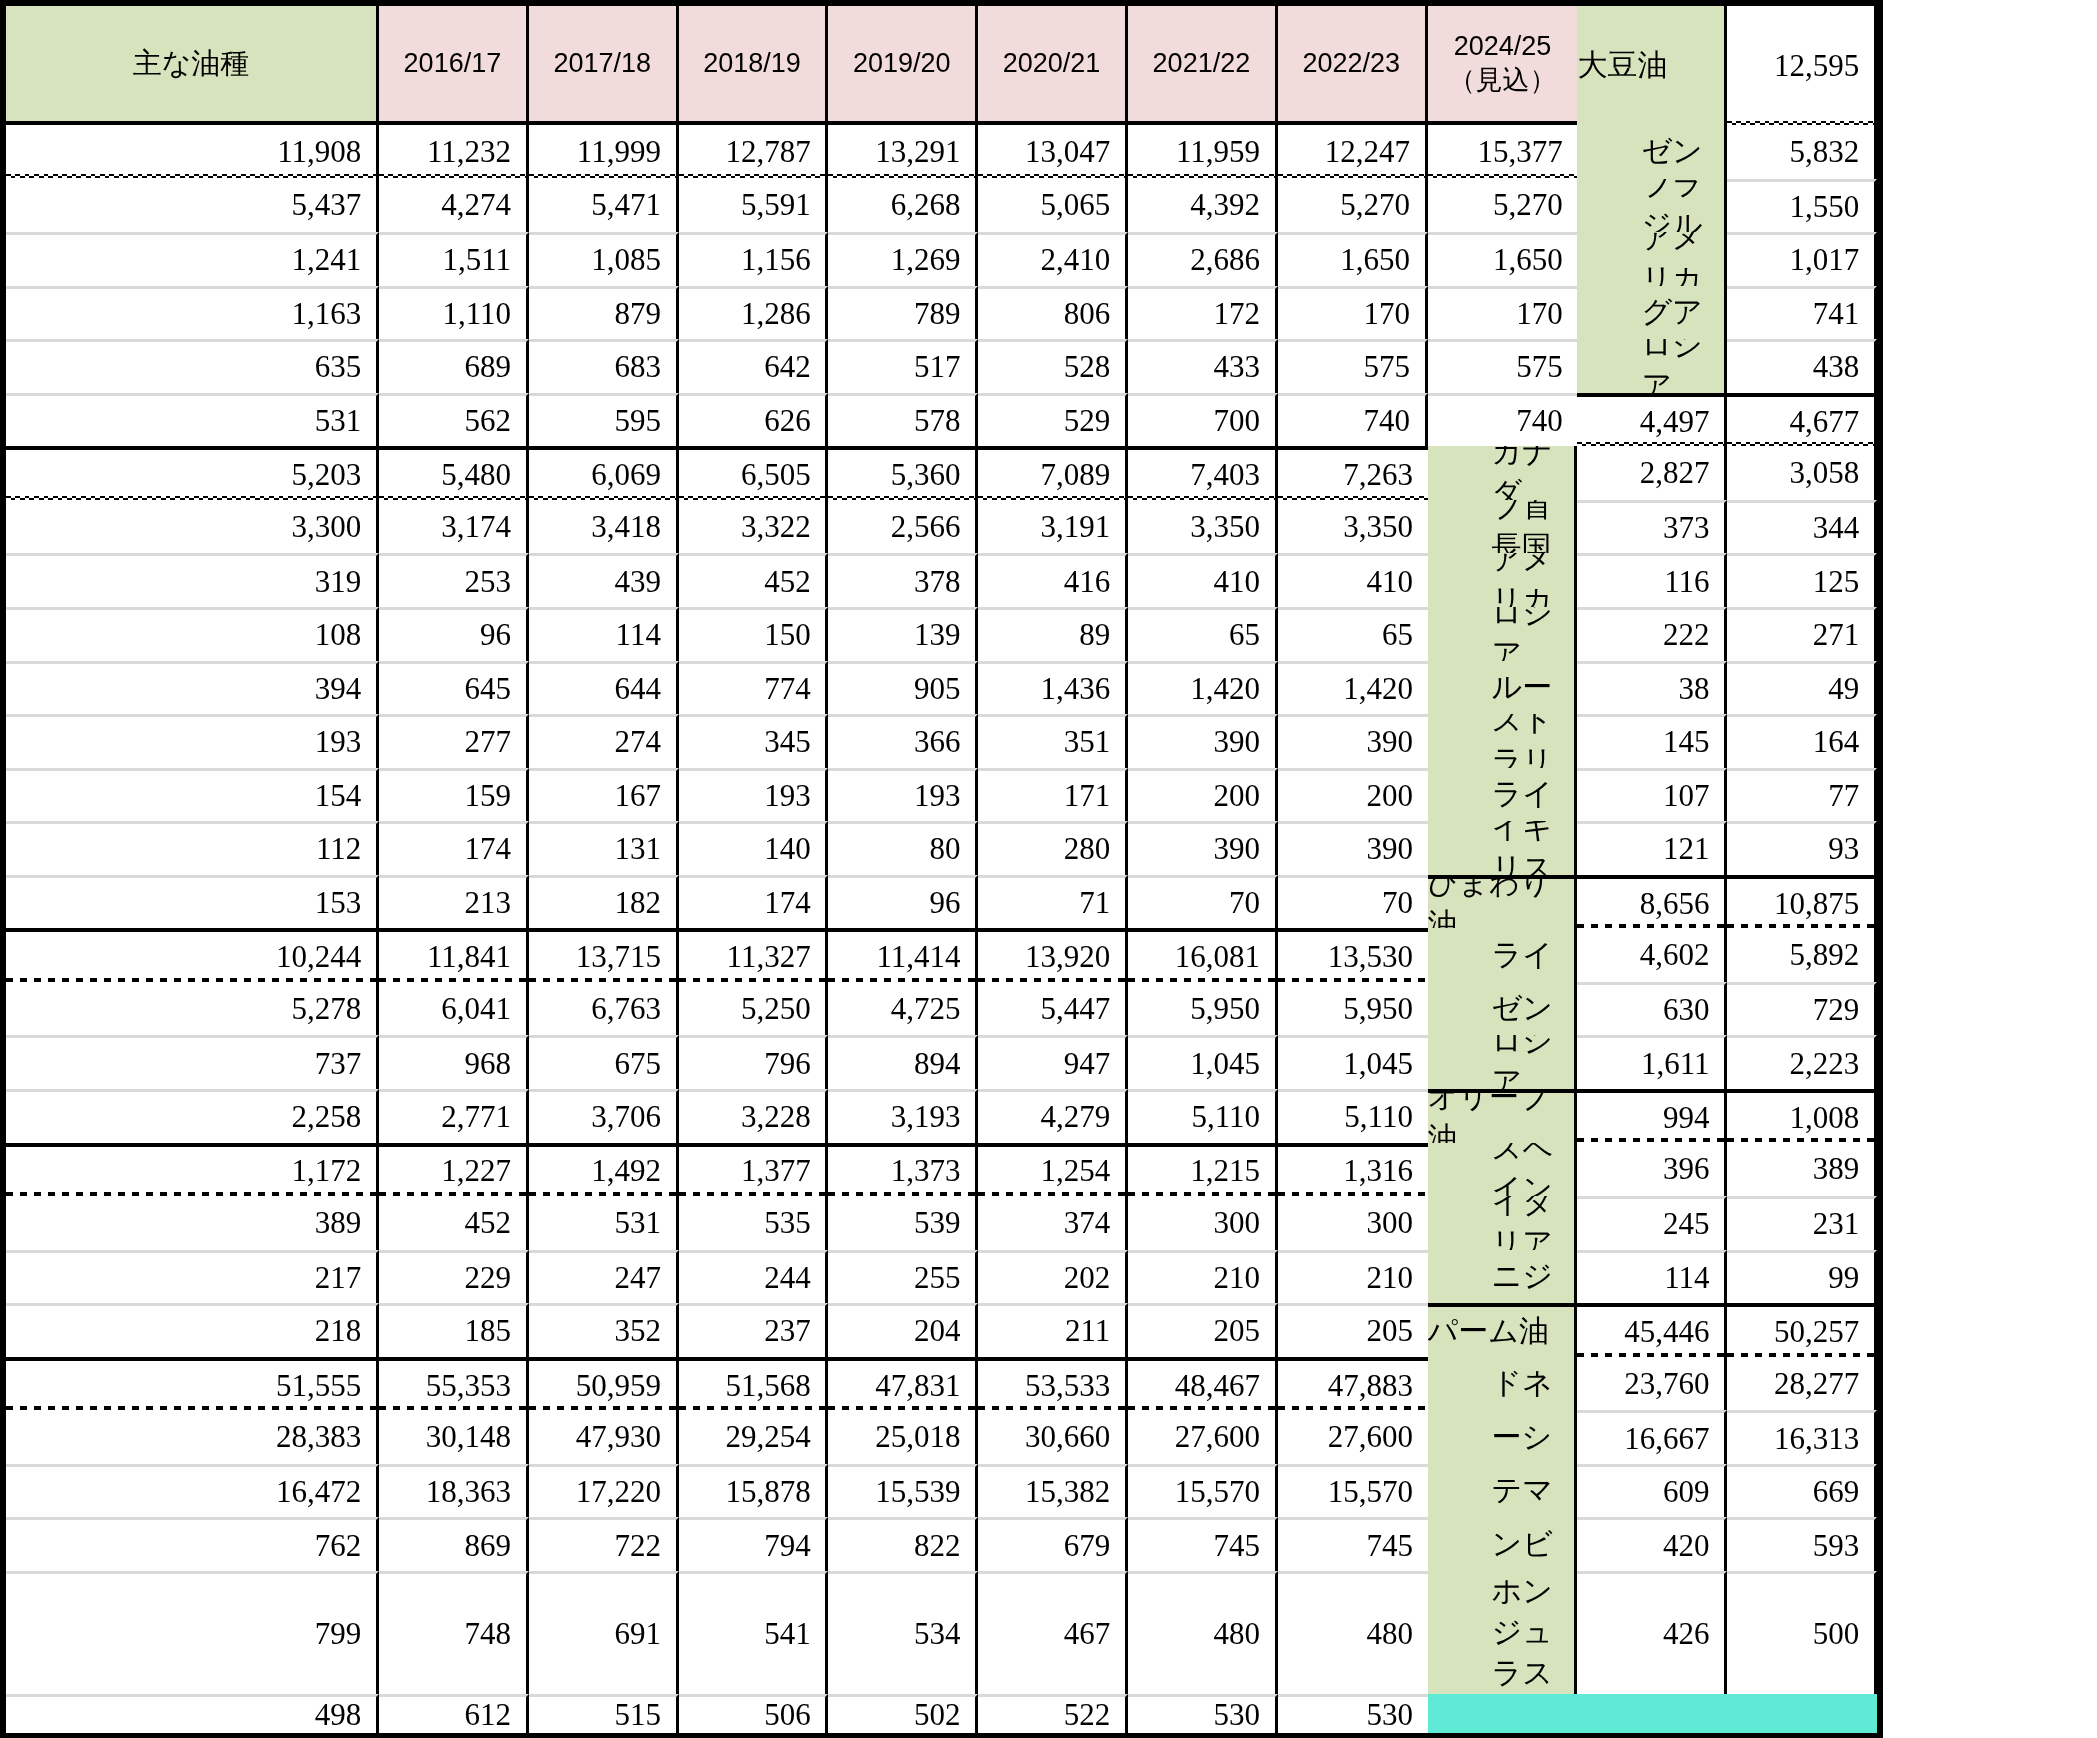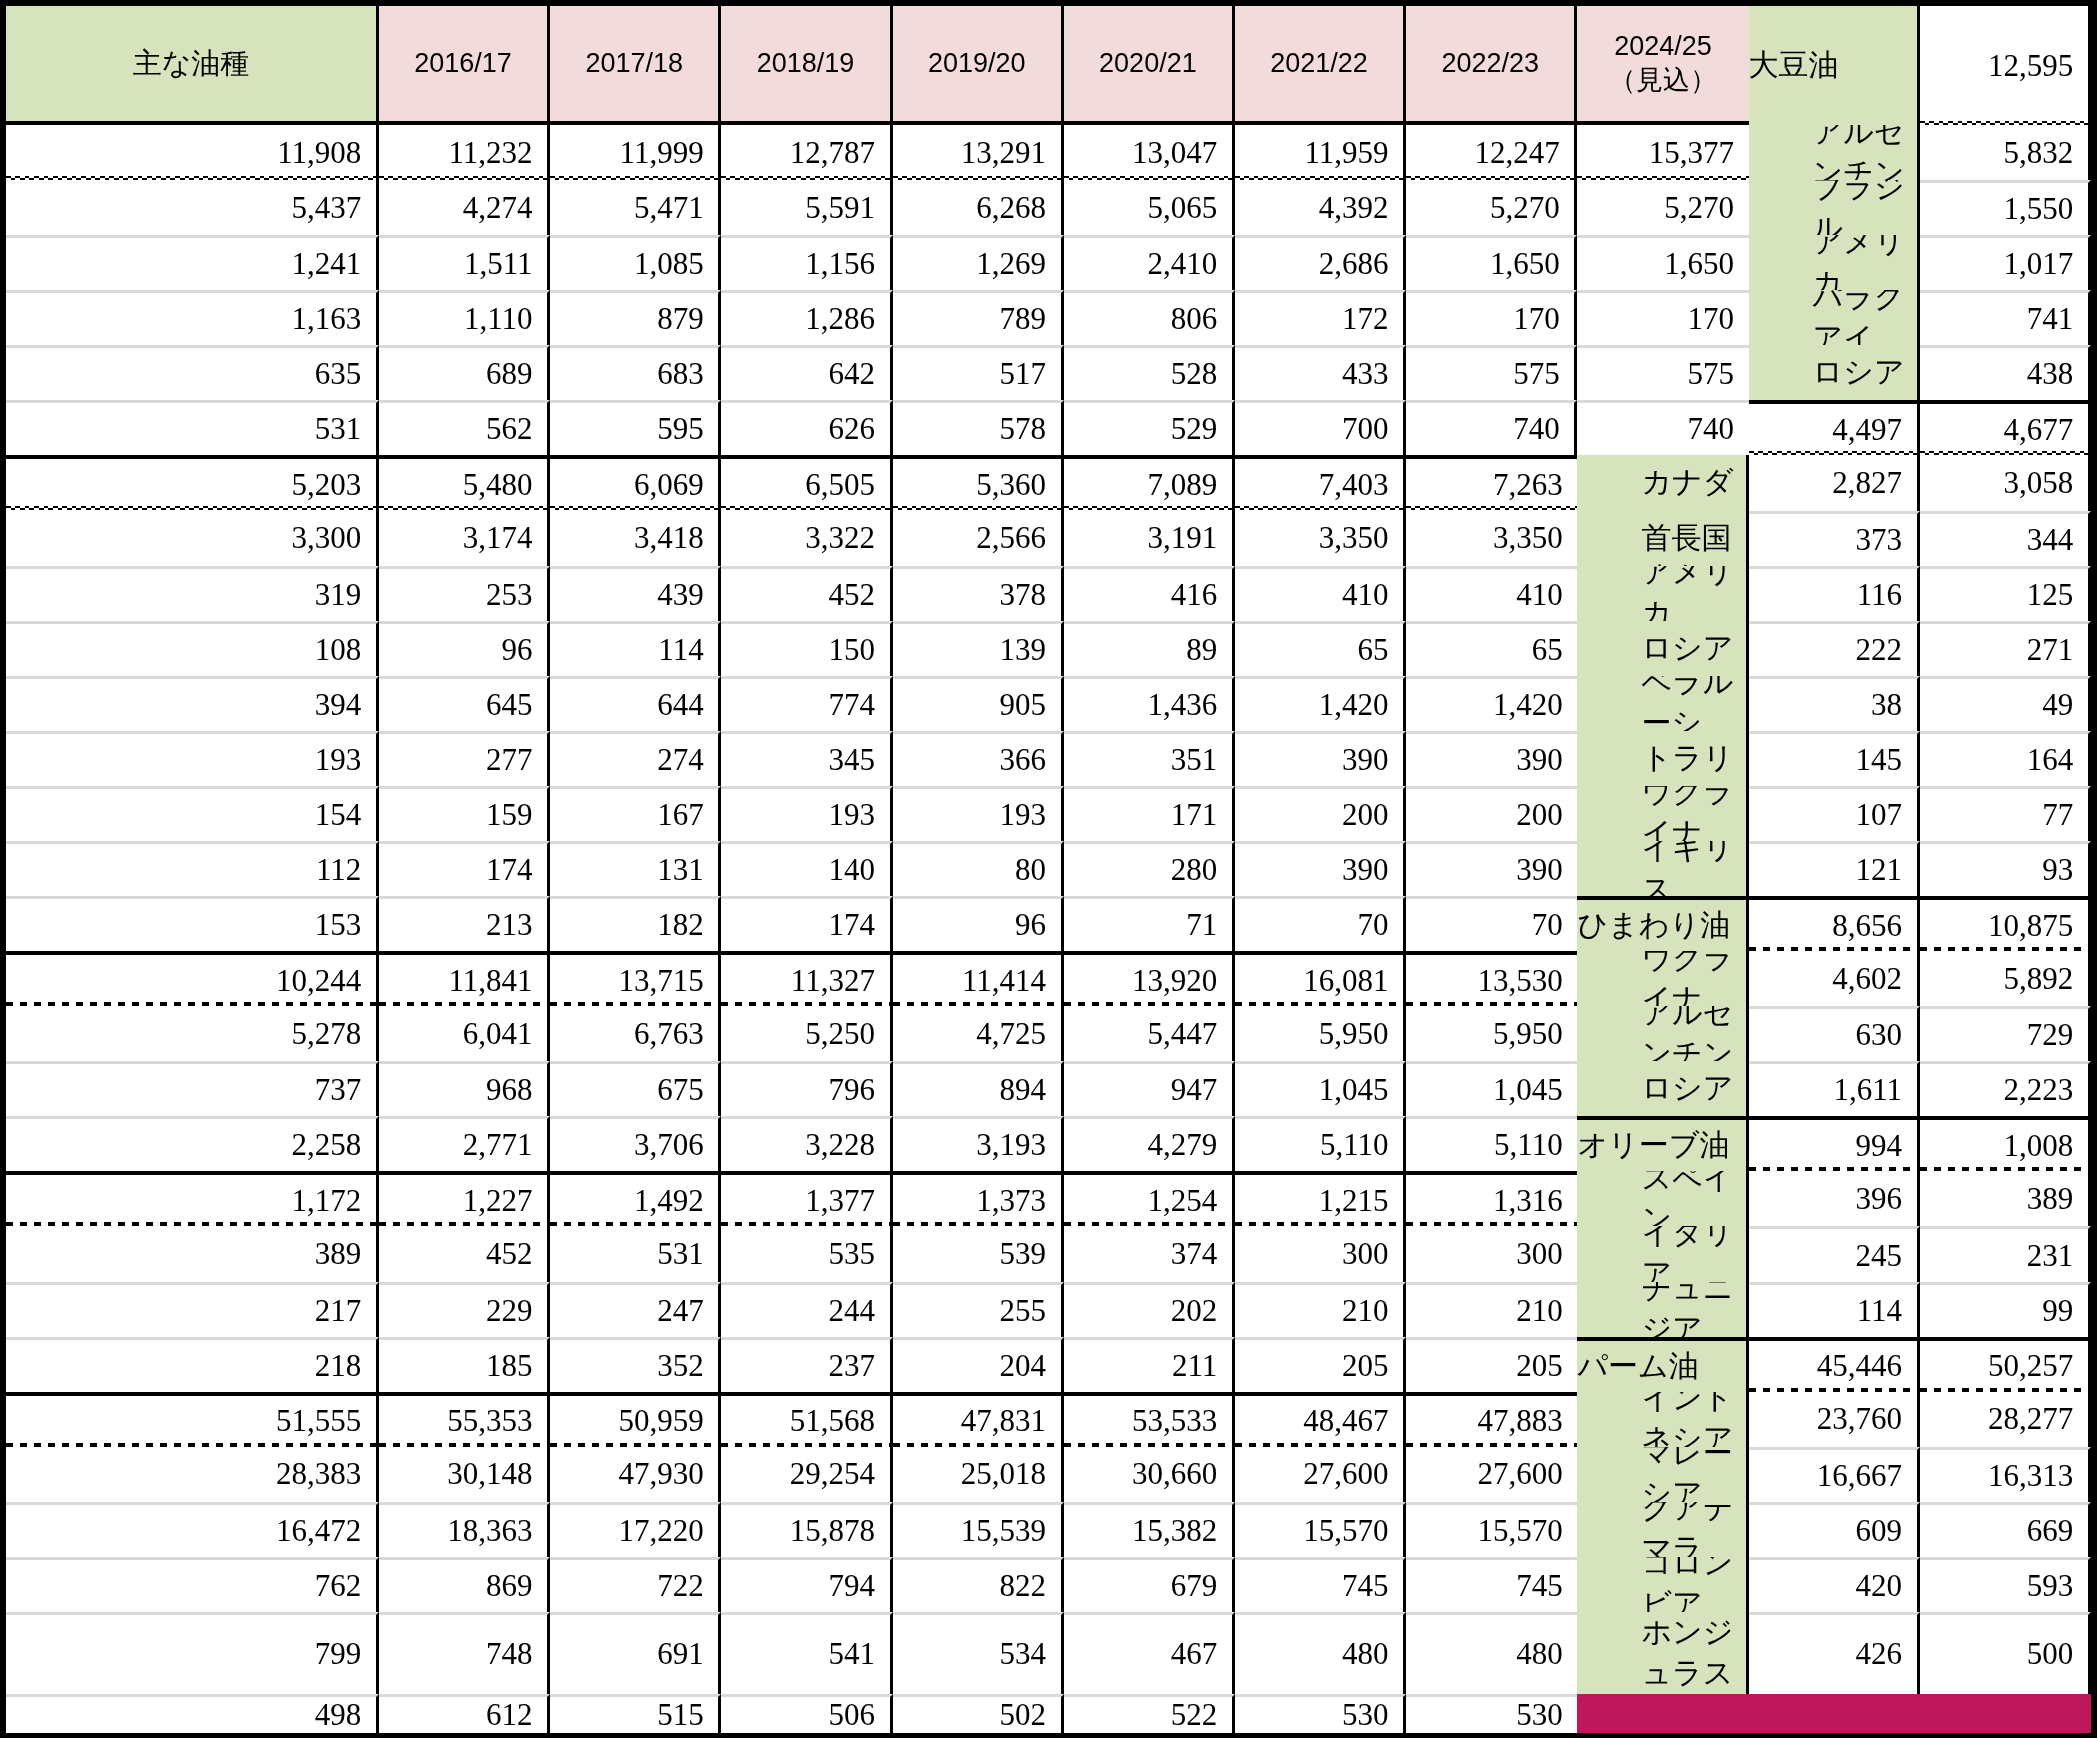--- a/index.html
+++ b/index.html
@@ -1,23 +1,23 @@
 <!DOCTYPE html>
 <html lang="ja" style="--label-bg: #d6e3bc; --header-bg: #f2dcdb; --row-line: #d9d9d9; --border: #000000;font-size:8.4px"><head>
 <meta charset="utf-8">
 <style>
   html,body{margin:0;padding:0;background:#fff;}
   *{box-sizing:border-box;}
   .tbl{
     display:grid;
-    width:2097px;height:1739px;
+    width:1883px;height:1739px;
     grid-template-columns:373px repeat(10,1fr);
     grid-template-rows:119px repeat(27,1fr);
     border:6.3px solid var(--border,#000);
-    background:#be185d;
+    background:#5eead4;
   }
   .cell{
     display:flex;align-items:center;
     border-right:3.7px solid var(--border,#000);
     overflow:hidden;
   }
   .lastcol{border-right:none;}
   
   .hcell{
     background:var(--header-bg,#f2dcdb);

